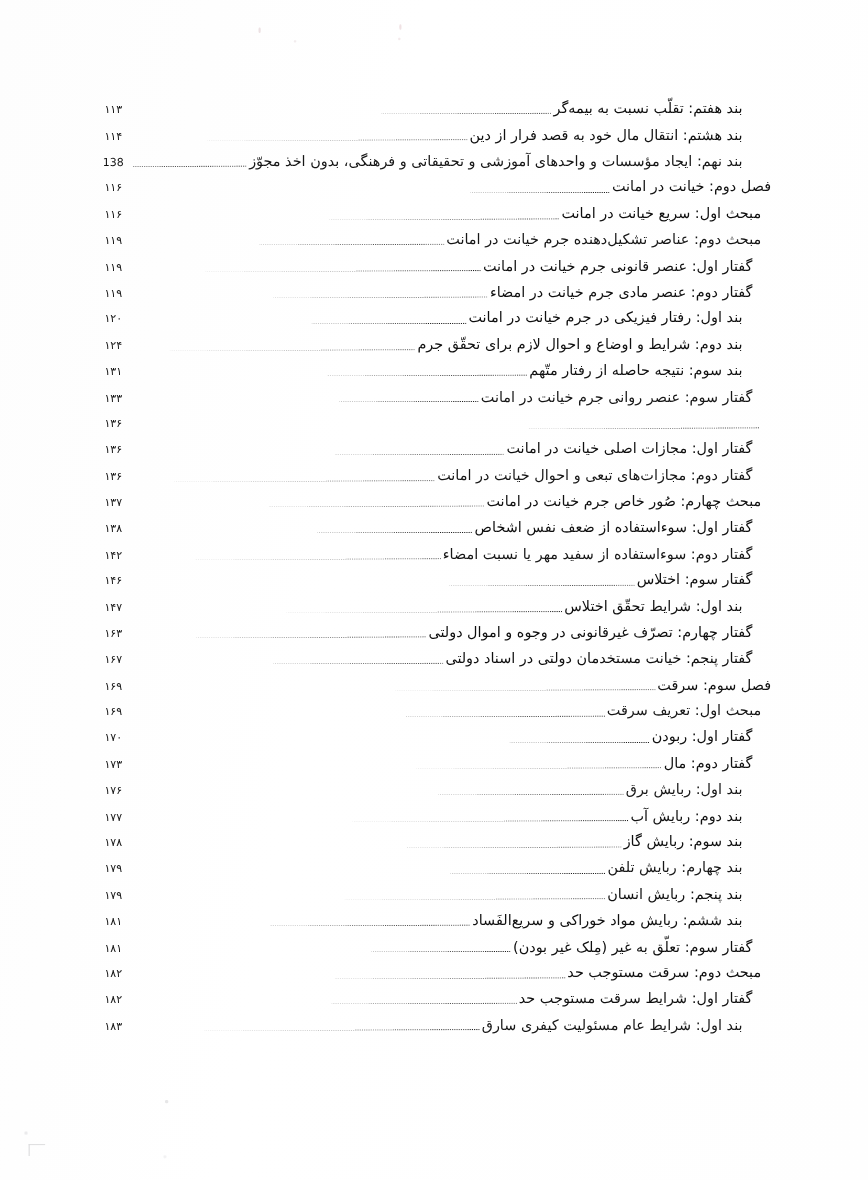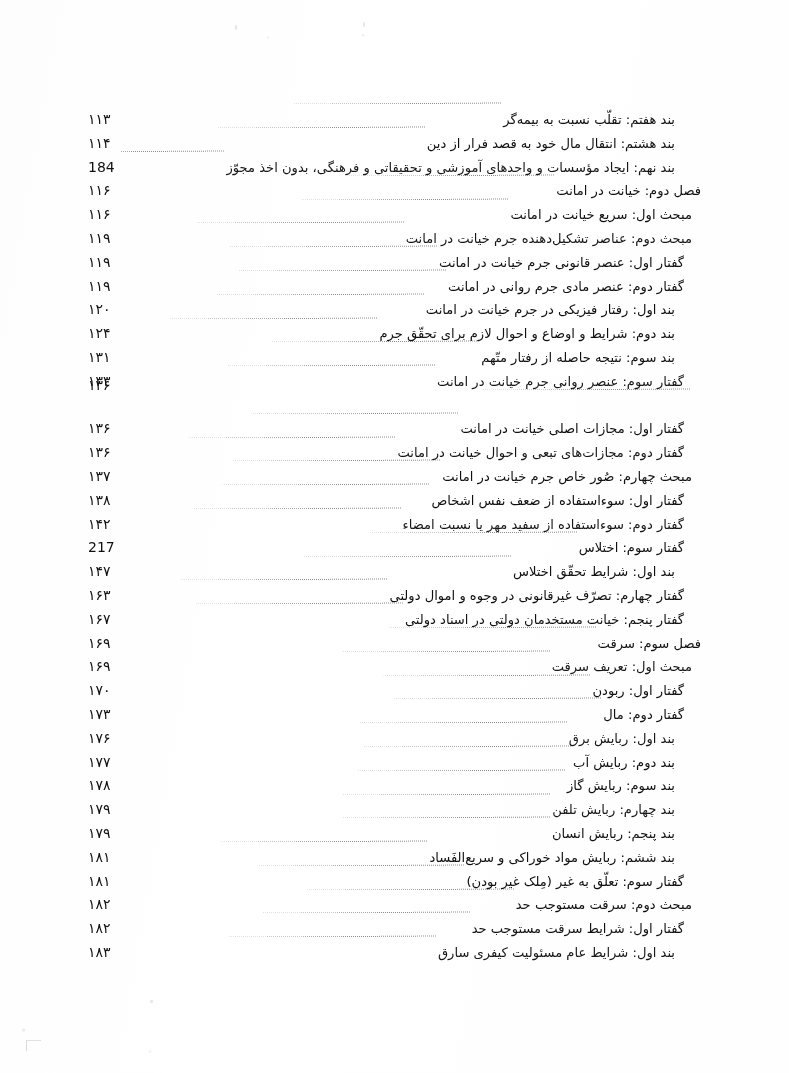--- a/index.html
+++ b/index.html
@@ -65,21 +65,20 @@
     white-space: nowrap;
     color: #141414;
     font-size: 13.1px;
   }
 
   .toc-title {
     flex: 0 0 auto;
     color: #101010;
     letter-spacing: 0.1px;
     transform: translateY(0px);
-    margin-top: 20px;
   }
 
   .toc-leader {
     flex: 1 1 auto;
     min-width: 8px;
     position: relative;
     height: 1px;
     margin: 0 2px 0 3px;
     overflow: hidden;
     align-self: center;
@@ -93,24 +92,24 @@
     top: 0;
     height: 0;
     border-top: 1.35px dotted #1d1d1d;
     transform: rotate(-0.38deg);
     transform-origin: right center;
   }
 
   .toc-page {
     flex: 0 0 auto;
     min-width: 30px;
-    text-align: left;
+    text-align: center;
     direction: rtl;
     color: #101010;
-    font-size: 14px;
+    font-size: 10px;
   }
 
   
   .lvl-0 { padding-right: 0px;  }
   .lvl-1 { padding-right: 9px;  }
   .lvl-2 { padding-right: 17px; }
   .lvl-3 { padding-right: 26px; }
 
   
   .toc-row:nth-child(3n)   .toc-title { color: #161616; }
@@ -133,21 +132,21 @@
         <span class="toc-page">۱۱۳</span>
       </div>
       <div class="toc-row lvl-3">
         <span class="toc-title">بند هشتم: انتقال مال خود به قصد فرار از دین</span>
         <span class="toc-leader"></span>
         <span class="toc-page">۱۱۴</span>
       </div>
       <div class="toc-row lvl-3">
         <span class="toc-title">بند نهم: ایجاد مؤسسات و واحدهای آموزشی و تحقیقاتی و فرهنگی، بدون اخذ مجوّز</span>
         <span class="toc-leader"></span>
-        <span class="toc-page">184</span>
+        <span class="toc-page">138</span>
       </div>
       <div class="toc-row lvl-0">
         <span class="toc-title">فصل دوم: خیانت در امانت</span>
         <span class="toc-leader"></span>
         <span class="toc-page">۱۱۶</span>
       </div>
       <div class="toc-row lvl-1">
         <span class="toc-title">مبحث اول: سریع خیانت در امانت</span>
         <span class="toc-leader"></span>
         <span class="toc-page">۱۱۶</span>
@@ -156,21 +155,21 @@
         <span class="toc-title">مبحث دوم: عناصر تشکیل‌دهنده جرم خیانت در امانت</span>
         <span class="toc-leader"></span>
         <span class="toc-page">۱۱۹</span>
       </div>
       <div class="toc-row lvl-2">
         <span class="toc-title">گفتار اول: عنصر قانونی جرم خیانت در امانت</span>
         <span class="toc-leader"></span>
         <span class="toc-page">۱۱۹</span>
       </div>
       <div class="toc-row lvl-2">
-        <span class="toc-title">گفتار دوم: عنصر مادی جرم روانی در امانت</span>
+        <span class="toc-title">گفتار دوم: عنصر مادی جرم خیانت در امضاء</span>
         <span class="toc-leader"></span>
         <span class="toc-page">۱۱۹</span>
       </div>
       <div class="toc-row lvl-3">
         <span class="toc-title">بند اول: رفتار فیزیکی در جرم خیانت در امانت</span>
         <span class="toc-leader"></span>
         <span class="toc-page">۱۲۰</span>
       </div>
       <div class="toc-row lvl-3">
         <span class="toc-title">بند دوم: شرایط و اوضاع و احوال لازم برای تحقّق جرم</span>
@@ -212,21 +211,21 @@
         <span class="toc-page">۱۳۸</span>
       </div>
       <div class="toc-row lvl-2">
         <span class="toc-title">گفتار دوم: سوءاستفاده از سفید مهر یا نسبت امضاء</span>
         <span class="toc-leader"></span>
         <span class="toc-page">۱۴۲</span>
       </div>
       <div class="toc-row lvl-2">
         <span class="toc-title">گفتار سوم: اختلاس</span>
         <span class="toc-leader"></span>
-        <span class="toc-page">217</span>
+        <span class="toc-page">۱۴۶</span>
       </div>
       <div class="toc-row lvl-3">
         <span class="toc-title">بند اول: شرایط تحقّق اختلاس</span>
         <span class="toc-leader"></span>
         <span class="toc-page">۱۴۷</span>
       </div>
       <div class="toc-row lvl-2">
         <span class="toc-title">گفتار چهارم: تصرّف غیرقانونی در وجوه و اموال دولتی</span>
         <span class="toc-leader"></span>
         <span class="toc-page">۱۶۳</span>

